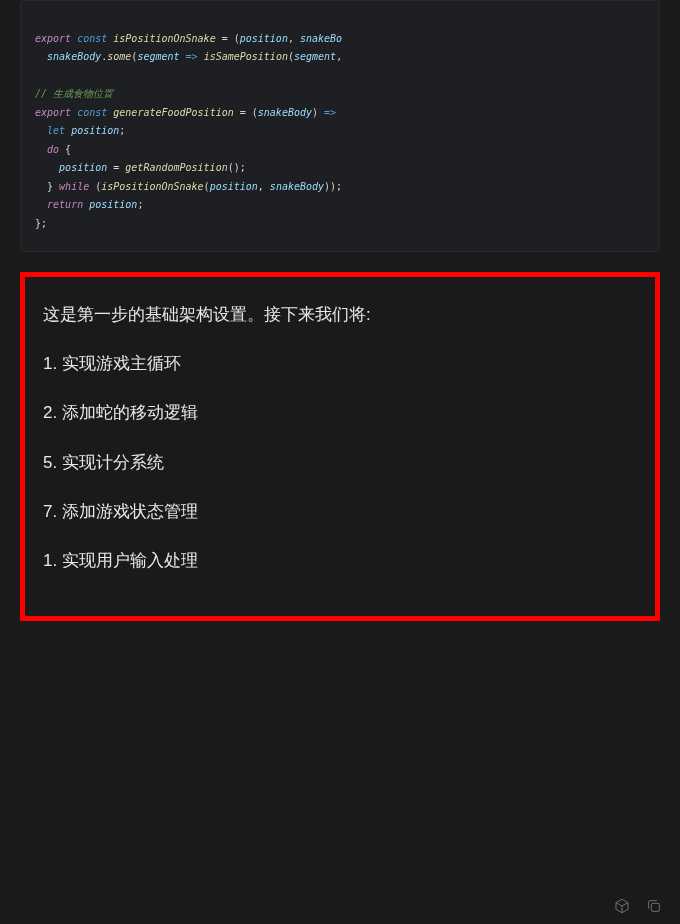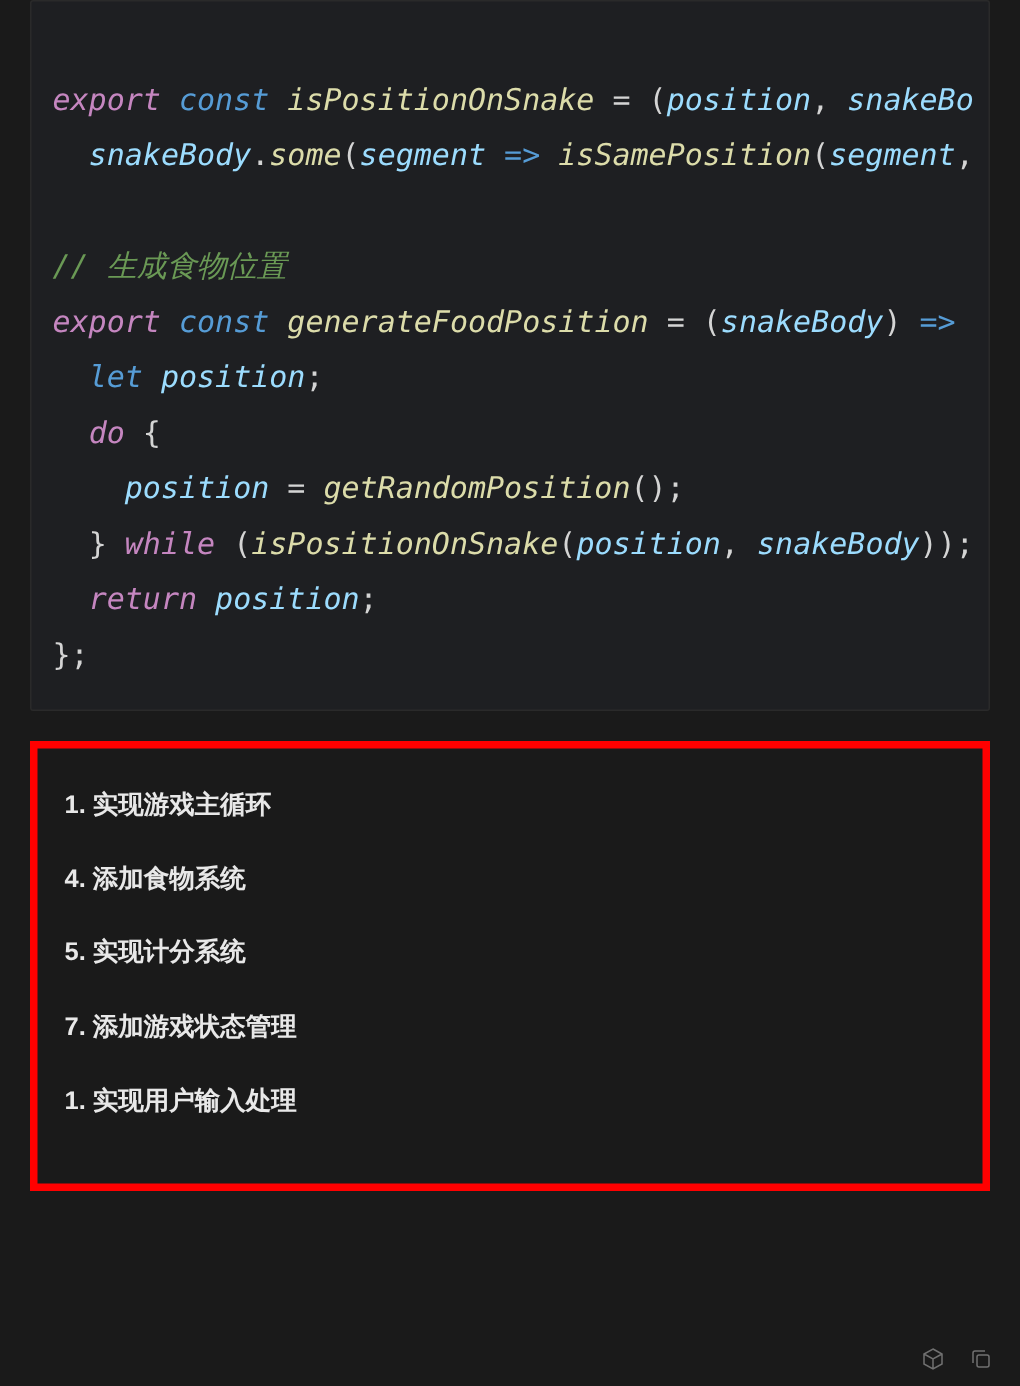--- a/index.html
+++ b/index.html
@@ -15,21 +15,21 @@
       overflow: hidden;
       color: #d4d4d4;
     }
     .code-block {
       background: #1e1f22;
       margin: 0 20px 20px 20px;
       padding: 10px 14px 18px 14px;
       border: 1px solid #2a2a2a;
       border-radius: 2px;
       font-family: "Consolas", "Monaco", monospace;
-      font-size: 20px;
+      font-size: 10px;
       line-height: 1.85;
       white-space: pre;
       overflow: hidden;
       font-style: italic;
     }
     .kw-export { color: #c586c0; }
     .kw-const { color: #569cd6; }
     .kw-return { color: #c586c0; }
     .kw-let { color: #569cd6; }
     .kw-do { color: #c586c0; }
@@ -51,21 +51,20 @@
       line-height: 1.6;
     }
     .message-intro {
       margin-bottom: 22px;
     }
     .message-list {
       list-style: none;
     }
     .message-list li {
       margin-bottom: 22px;
-      font-weight: bold;
     }
     .message-footer {
       margin-top: 4px;
     }
     
     .bottom-icons {
       position: absolute;
       bottom: 10px;
       right: 18px;
       display: flex;
@@ -96,23 +95,24 @@
 <span class="kw-export">export</span> <span class="kw-const">const</span> <span class="fn-name">generateFoodPosition</span><span class="punct"> = (</span><span class="param">snakeBody</span><span class="punct">) </span><span class="arrow">=&gt;</span>
   <span class="kw-let">let</span> <span class="var-name">position</span><span class="punct">;</span>
   <span class="kw-do">do</span><span class="punct"> {</span>
     <span class="var-name">position</span><span class="punct"> = </span><span class="fn-call">getRandomPosition</span><span class="punct">();</span>
   <span class="punct">} </span><span class="kw-while">while</span><span class="punct"> (</span><span class="fn-call">isPositionOnSnake</span><span class="punct">(</span><span class="param">position</span><span class="punct">, </span><span class="param">snakeBody</span><span class="punct">));</span>
   <span class="kw-return">return</span> <span class="var-name">position</span><span class="punct">;</span>
 <span class="punct">};</span>
 </div>
 
 <div class="message-block">
+  <div class="message-intro">这是第一步的基础架构设置。接下来我们将:</div>
   <ol class="message-list">
     <li>1. 实现游戏主循环</li>
-    <li>4. 添加食物系统</li>
+    <li>2. 添加蛇的移动逻辑</li>
     <li>5. 实现计分系统</li>
     <li>7. 添加游戏状态管理</li>
     <li>1. 实现用户输入处理</li>
   </ol>
 </div>
 
 <div class="bottom-icons">
   <span class="icon">
     <svg viewBox="0 0 24 24">
         <path d="M12 2 L21 7 L21 17 L12 22 L3 17 L3 7 Z M3 7 L12 12 L21 7 M12 12 L12 22"></path>

